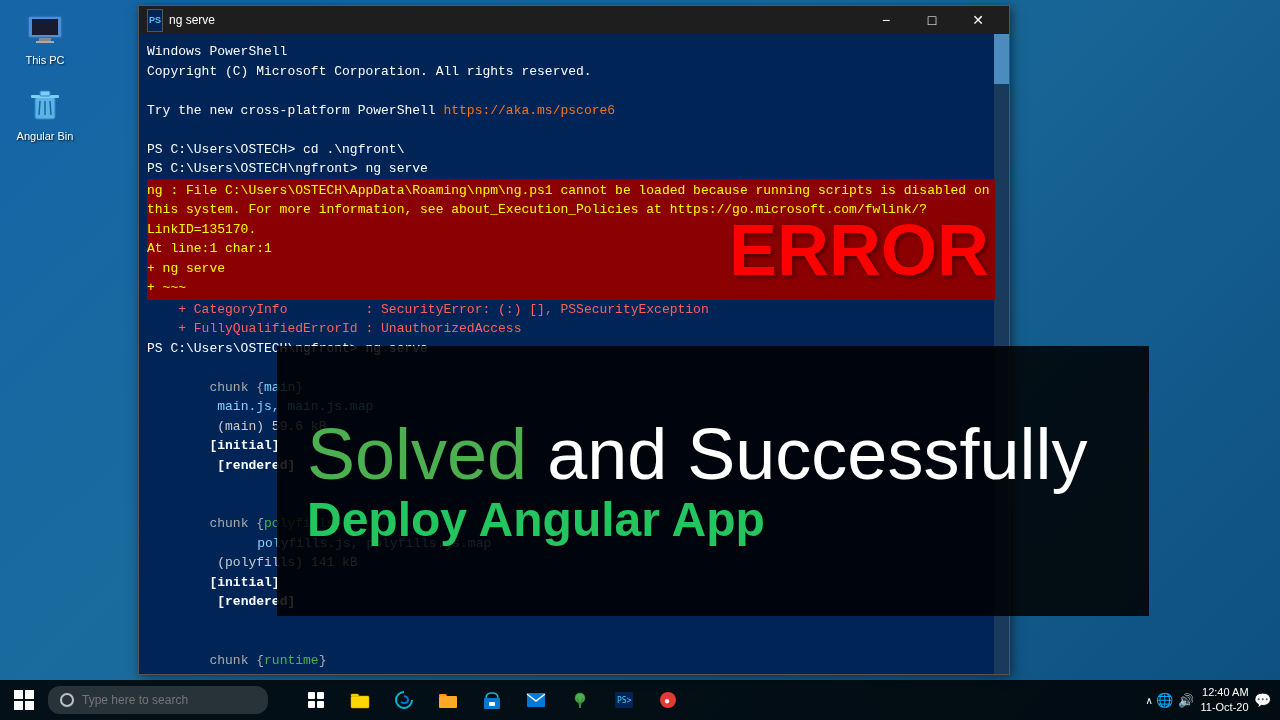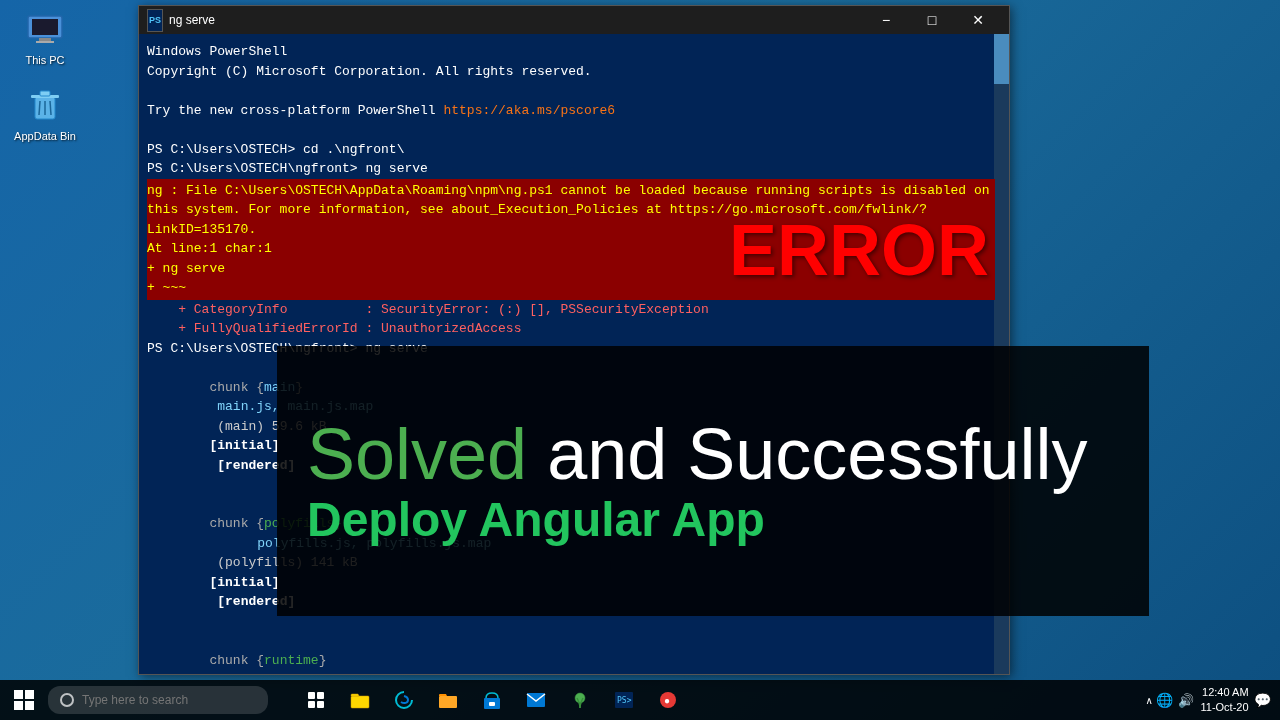--- a/index.html
+++ b/index.html
@@ -295,21 +295,21 @@
       <div class="icon-img">
         <svg width="36" height="38" viewBox="0 0 36 38">
           <rect x="8" y="10" width="20" height="22" rx="2" fill="#5bb3e8" stroke="#2288cc" stroke-width="1"></rect>
           <rect x="4" y="8" width="28" height="3" rx="1" fill="#7ecef4"></rect>
           <rect x="13" y="4" width="10" height="5" rx="1" fill="#7ecef4" stroke="#2288cc" stroke-width="1"></rect>
           <line x1="13" y1="14" x2="12" y2="28" stroke="#1a6699" stroke-width="1.5"></line>
           <line x1="18" y1="14" x2="18" y2="28" stroke="#1a6699" stroke-width="1.5"></line>
           <line x1="23" y1="14" x2="24" y2="28" stroke="#1a6699" stroke-width="1.5"></line>
         </svg>
       </div>
-      <span>AppData Bin</span>
+      <span>Angular Bin</span>
     </div>
   </div>
 
   <div class="ps-window">
 
     <div class="ps-titlebar">
       <div class="ps-title-icon">
         <span style="color:#4fc3f7;font-weight:bold;font-size:9px;">PS</span>
       </div>
       <span class="ps-title-text">ng serve</span>

